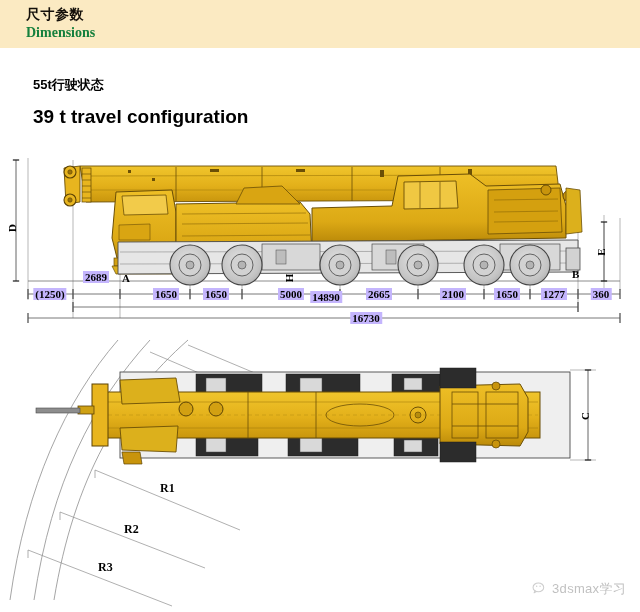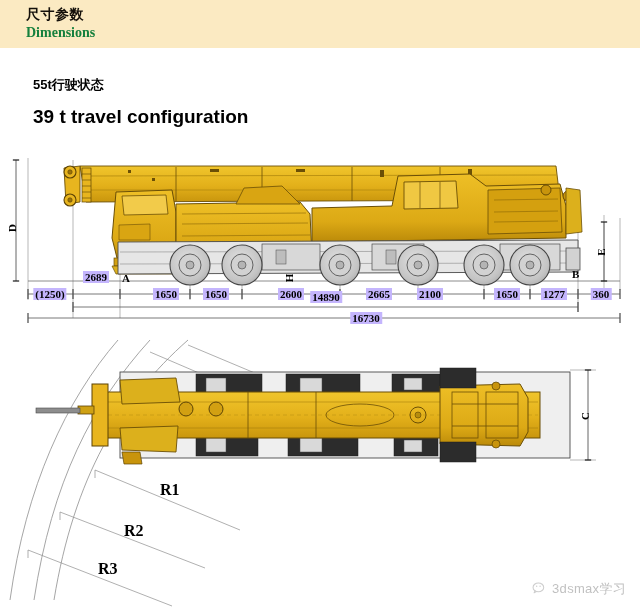--- a/index.html
+++ b/index.html
@@ -89,21 +89,21 @@
     white-space: nowrap;
   }
   .marker.rot {
     transform: rotate(-90deg);
     transform-origin: center center;
   }
   .radius-label {
     position: absolute;
     font-family: "Liberation Serif", serif;
     font-weight: bold;
-    font-size: 16px;
+    font-size: 12px;
     color: #000;
     white-space: nowrap;
   }
 
   
   #watermark {
     position: absolute;
     right: 14px; bottom: 14px;
     display: flex;
     align-items: center;
@@ -429,23 +429,23 @@
     <g>
       <line x1="588" y1="370" x2="588" y2="460" stroke="#555" stroke-width="0.9" marker-start="url(#tick)" marker-end="url(#tick)"></line>
     </g>
   </g>
 </svg>
 
 <div class="dim-text" style="left:50px;  top:288px;">(1250)</div>
 <div class="dim-text" style="left:96px;  top:271px;">2689</div>
 <div class="dim-text" style="left:166px; top:288px;">1650</div>
 <div class="dim-text" style="left:216px; top:288px;">1650</div>
-<div class="dim-text" style="left:291px; top:288px;">2600</div>
+<div class="dim-text" style="left:291px; top:288px;">5000</div>
 <div class="dim-text" style="left:379px; top:288px;text-align:center;">2665</div>
-<div class="dim-text" style="left:430px; top:288px;">2100</div>
+<div class="dim-text" style="left:453px; top:288px;">2100</div>
 <div class="dim-text" style="left:507px; top:288px;">1650</div>
 <div class="dim-text" style="left:554px; top:288px;">1277</div>
 <div class="dim-text" style="left:601px; top:288px;">360</div>
 
 <div class="dim-text" style="left:326px; top:291px;">14890</div>
 <div class="dim-text" style="left:366px; top:312px;">16730</div>
 
 <div class="marker rot" style="left:8px;  top:222px;">D</div>
 <div class="marker rot" style="left:597px; top:246px;">E</div>
 <div class="marker rot" style="left:581px; top:410px;">C</div>

